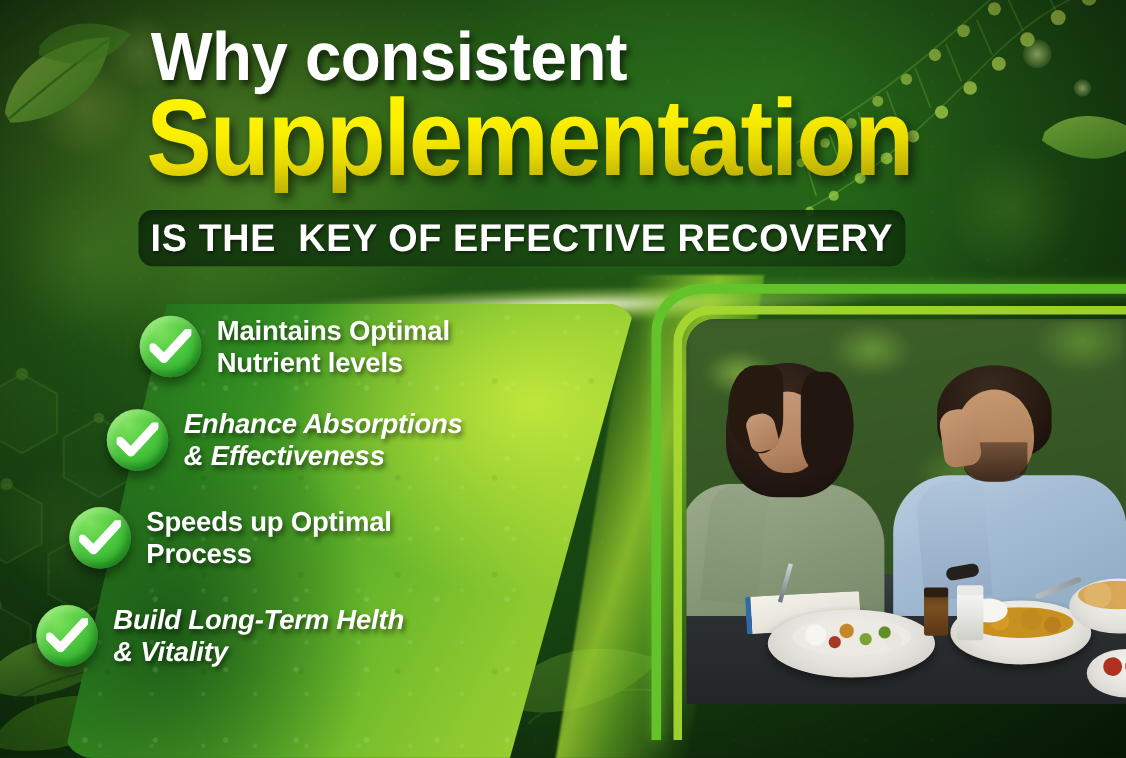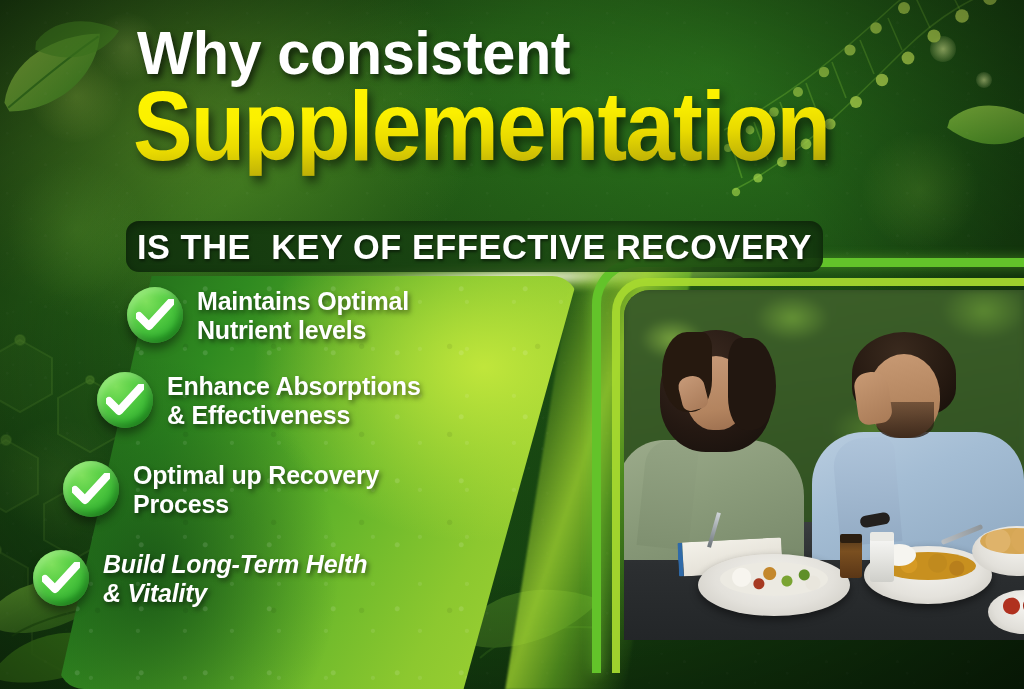--- a/index.html
+++ b/index.html
@@ -72,21 +72,20 @@
     filter:drop-shadow(4px 5px 5px rgba(0,0,0,.6));
   }
 
   
   .subbar {
     position:absolute; left:126px; top:191px; width:697px; height:51px; z-index:7;
     border-radius:13px;
     background:linear-gradient(100deg, rgba(16,48,12,.93) 0%, rgba(22,62,16,.86) 38%, rgba(28,74,18,.80) 70%, rgba(18,52,13,.92) 100%);
     display:flex; align-items:center; justify-content:center;
     box-shadow:0 3px 10px rgba(0,0,0,.35) inset;
-    margin-top:30px;
   }
   .subbar-text {
     font-family:"Liberation Sans Narrow","Liberation Sans",sans-serif;
     font-weight:bold; font-size:35px; color:#ffffff;
     letter-spacing:.6px; white-space:pre;
     transform:scaleX(.98);
     text-shadow:1px 2px 3px rgba(0,0,0,.5);
   }
 
   
@@ -359,37 +358,37 @@
     <div class="bullet-row" style="left:127px;top:287px;width:400px;">
       <span class="check-badge">
         <svg width="38" height="32" viewBox="0 0 38 32">
             <path d="M3 17 L13 27 L35 3" stroke="#ffffff" stroke-width="8" stroke-linecap="round" stroke-linejoin="round" fill="none"></path>
           </svg>
       </span>
       <span class="bullet-text">Maintains Optimal
 Nutrient levels</span>
     </div>
 
-    <div class="bullet-row" style="left:97px;top:372px;width:420px;">
+    <div class="bullet-row" style="left:97px;top:372px;width:420px;font-style:italic;">
       <span class="check-badge">
         <svg width="38" height="32" viewBox="0 0 38 32">
             <path d="M3 17 L13 27 L35 3" stroke="#ffffff" stroke-width="8" stroke-linecap="round" stroke-linejoin="round" fill="none"></path>
           </svg>
       </span>
       <span class="bullet-text">Enhance Absorptions
 &amp; Effectiveness</span>
     </div>
 
     <div class="bullet-row" style="left:63px;top:461px;width:420px;">
       <span class="check-badge">
         <svg width="38" height="32" viewBox="0 0 38 32">
             <path d="M3 17 L13 27 L35 3" stroke="#ffffff" stroke-width="8" stroke-linecap="round" stroke-linejoin="round" fill="none"></path>
           </svg>
       </span>
-      <span class="bullet-text">Optimal up Recovery
+      <span class="bullet-text">Speeds up Optimal
 Process</span>
     </div>
 
     <div class="bullet-row" style="left:33px;top:550px;width:420px;font-style:italic;">
       <span class="check-badge">
         <svg width="38" height="32" viewBox="0 0 38 32">
             <path d="M3 17 L13 27 L35 3" stroke="#ffffff" stroke-width="8" stroke-linecap="round" stroke-linejoin="round" fill="none"></path>
           </svg>
       </span>
       <span class="bullet-text">Build Long-Term Helth

